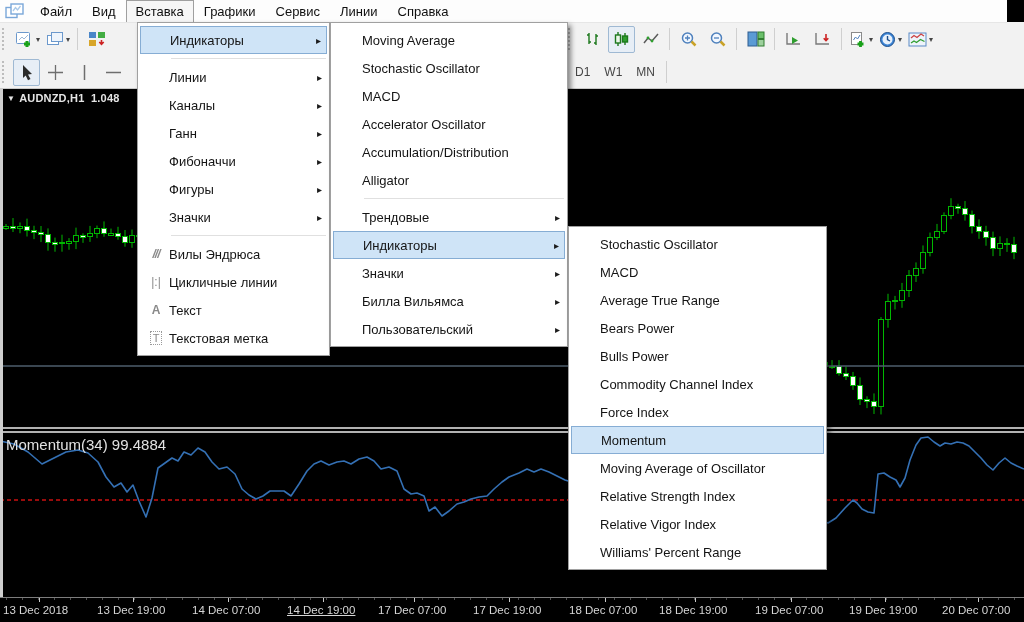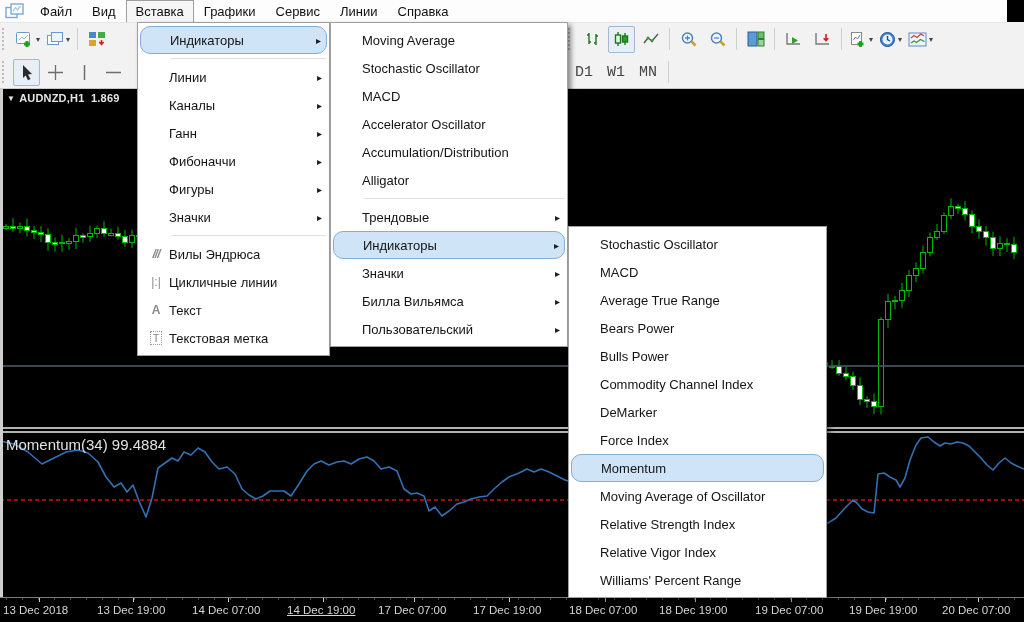--- a/index.html
+++ b/index.html
@@ -19,21 +19,21 @@
   .tb2{top:56px;height:32px;border-bottom:1px solid #c9c9c9;}
   .tb-group{position:absolute;top:0;height:100%;display:flex;align-items:center;}
   .tb1-left{left:0;} .tb1-right{left:566px;}
   .tb2-left{left:0;} .tb2-right{left:568px;}
   .handle{width:4px;height:22px;border-left:2px dotted #bdbdbd;margin:0 4px 0 2px;}
   .tsep{width:1px;height:22px;background:#cfcfcf;margin:0 4px;}
   .tbtn{height:27px;min-width:27px;display:flex;align-items:center;justify-content:center;
         border:1px solid transparent;border-radius:2px;margin:0 1px;padding:0 1px;box-sizing:border-box;}
   .tbtn.active{background:#e7eef6;border:1px solid #9fb9d3;}
   .ddarrow{font-size:8px;color:#444;margin-left:2px;}
-  .tf-btn{font-size:15px;color:#454545;padding:4px 6px;margin:12px 1px;border-radius:2px;font-family:Liberation Mono, monospace;}
+  .tf-btn{font-size:12px;color:#454545;padding:4px 6px;margin:12px 1px;border-radius:2px;}
   
   .chart{position:absolute;top:88px;left:0;right:0;height:509px;background:#000;}
   #main-svg{position:absolute;top:0;left:0;}
   #momo-svg{position:absolute;top:345px;left:0;}
   .symbol-label{position:absolute;top:4px;left:7px;color:#e4e4e4;font-size:11px;font-weight:bold;
                 letter-spacing:.2px;z-index:3;}
   .symbol-label .tri{font-size:8px;vertical-align:1px;margin-right:4px;}
   .momo-label{position:absolute;top:348px;left:6px;color:#e2e2e2;font-size:15px;z-index:3;}
   .pane-sep{position:absolute;top:339px;left:3px;right:0;height:2px;background:#000;
             border-top:2px solid #b2b2b2;border-bottom:2px solid #b2b2b2;z-index:3;}
@@ -46,21 +46,21 @@
   .tick.major{height:4px;background:#c8c8c8;}
   .tick.minor{height:2px;background:#4f4f4f;}
   
   .menu{position:absolute;background:#ffffff;border:1px solid #a0a0a0;box-sizing:border-box;
         padding:3px 0;box-shadow:3px 3px 5px rgba(0,0,0,.45);z-index:60;}
   .mi{height:28px;box-sizing:border-box;display:flex;align-items:center;padding:0 7px 0 5px;
       font-size:13px;color:#141414;cursor:default;}
   .mi .gut{width:26px;flex:none;text-align:center;color:#8a8a8a;font-size:12px;}
   .mi .lbl{flex:1;white-space:nowrap;}
   .mi .arr{font-size:10px;color:#1c1c1c;margin-left:8px;}
-  .mi.hl{background:#cfe4f7;border:1px solid #86add4;border-radius:10px;margin:0 2px;padding:0 5px 0 3px;}
+  .mi.hl{background:#cfe4f7;border:1px solid #86add4;border-radius:0;margin:0 2px;padding:0 5px 0 3px;}
   .msep{border-top:1px solid #e0e0e0;margin:4px 3px 4px 33px;}
   .gi-andrews-pitchfork{font-style:italic;letter-spacing:-1px;font-weight:bold;}
   .gi-cycle-lines{letter-spacing:0;}
   .gi-text-tool{font-weight:bold;font-size:13px;}
   .gi-text-label span{border:1px dotted #9a9a9a;padding:0 2px;font-size:11px;}
 </style>
 </head>
 <body>
 
 <div class="window">
@@ -552,21 +552,21 @@
         <line x1="993" x2="993" y1="143.622891119668" y2="168.13992813705215" stroke="#00b800" stroke-width="1"></line>
         <rect x="990.5" y="149.89612090228977" width="5" height="10.24414215607078" fill="#ffffff" stroke="#00b800" stroke-width="1" shape-rendering="crispEdges"></rect>
         <line x1="1000" x2="1000" y1="148.393386941696" y2="168.01943570253866" stroke="#00b800" stroke-width="1"></line>
         <rect x="997.5" y="155.15740454110244" width="5" height="4.982858517258109" fill="#000000" stroke="#00b800" stroke-width="1" shape-rendering="crispEdges"></rect>
         <line x1="1007" x2="1007" y1="150.2062328515019" y2="163.89285778727586" stroke="#00b800" stroke-width="1"></line>
         <rect x="1004.5" y="155.15740454110244" width="5" height="1.5" fill="#ffffff" stroke="#00b800" stroke-width="1" shape-rendering="crispEdges"></rect>
         <line x1="1014" x2="1014" y1="148.81342156381655" y2="171.16539805992375" stroke="#00b800" stroke-width="1"></line>
         <rect x="1011.5" y="156.3964160739333" width="5" height="7.900438116800046" fill="#ffffff" stroke="#00b800" stroke-width="1" shape-rendering="crispEdges"></rect>
         <line x1="0" x2="1024" y1="278" y2="278" stroke="#4e5e6c" stroke-width="1.6"></line>
       </svg>
-    <div class="symbol-label"><span class="tri">▼</span><span>AUDNZD,H1</span>&nbsp;&nbsp;<span>1.869</span></div>
+    <div class="symbol-label"><span class="tri">▼</span><span>AUDNZD,H1</span>&nbsp;&nbsp;<span>1.048</span></div>
     <div class="pane-sep"></div>
     <svg id="momo-svg" width="1024" height="164">
         <line x1="0" x2="1024" y1="67" y2="67" stroke="#cc1111" stroke-width="1.3" stroke-dasharray="4 3"></line>
         <polyline points="0,8 14,11 28,19 42,31 54,25 66,19 78,17 88,20 98,29 106,44 114,54 121,50 127,59 133,52 139,68 146,84 152,65 158,35 165,30 172,25 178,28 184,19 191,22 198,15 205,19 212,29 219,36 227,34 235,41 242,56 249,62 256,66 263,63 270,58 284,58 291,63 299,51 307,38 314,31 321,28 329,32 337,29 344,28 351,31 359,26 367,24 374,28 381,36 389,34 397,38 404,56 411,61 417,60 424,63 429,78 435,74 442,83 449,78 457,71 464,69 471,66 479,64 487,63 494,56 502,49 509,44 519,40 527,36 534,39 541,36 549,39 557,43 565,47 578,51 592,56 606,61 620,65 634,70 648,75 662,78 676,81 690,79 704,82 718,80 732,83 746,81 760,84 774,82 788,85 800,84 810,86 820,87 828,90 836,85 845,75 853,67 857,70 862,76 868,79 874,80 878,41 884,40 890,44 896,47 900,54 905,45 910,27 916,12 921,5 928,4 934,9 940,13 945,10 951,11 957,9 963,10 969,13 975,19 981,25 987,32 993,37 999,30 1005,25 1011,30 1017,33 1024,36" fill="none" stroke="#3470b4" stroke-width="1.6" stroke-linejoin="round"></polyline>
       </svg>
     <div class="momo-label">Momentum(34) 99.4884</div>
     <div class="left-strip"></div>
   </div>
 
   <div class="time-axis" id="time-axis">
@@ -785,24 +785,20 @@
       <div class="mi">
         <span class="gut"></span>
         <span class="lbl">Bulls Power</span>
       </div>
       <div class="mi">
         <span class="gut"></span>
         <span class="lbl">Commodity Channel Index</span>
       </div>
       <div class="mi">
         <span class="gut"></span>
-        <span class="lbl">DeMarker</span>
-      </div>
-      <div class="mi">
-        <span class="gut"></span>
         <span class="lbl">Force Index</span>
       </div>
       <div class="mi hl">
         <span class="gut"></span>
         <span class="lbl">Momentum</span>
       </div>
       <div class="mi">
         <span class="gut"></span>
         <span class="lbl">Moving Average of Oscillator</span>
       </div>

